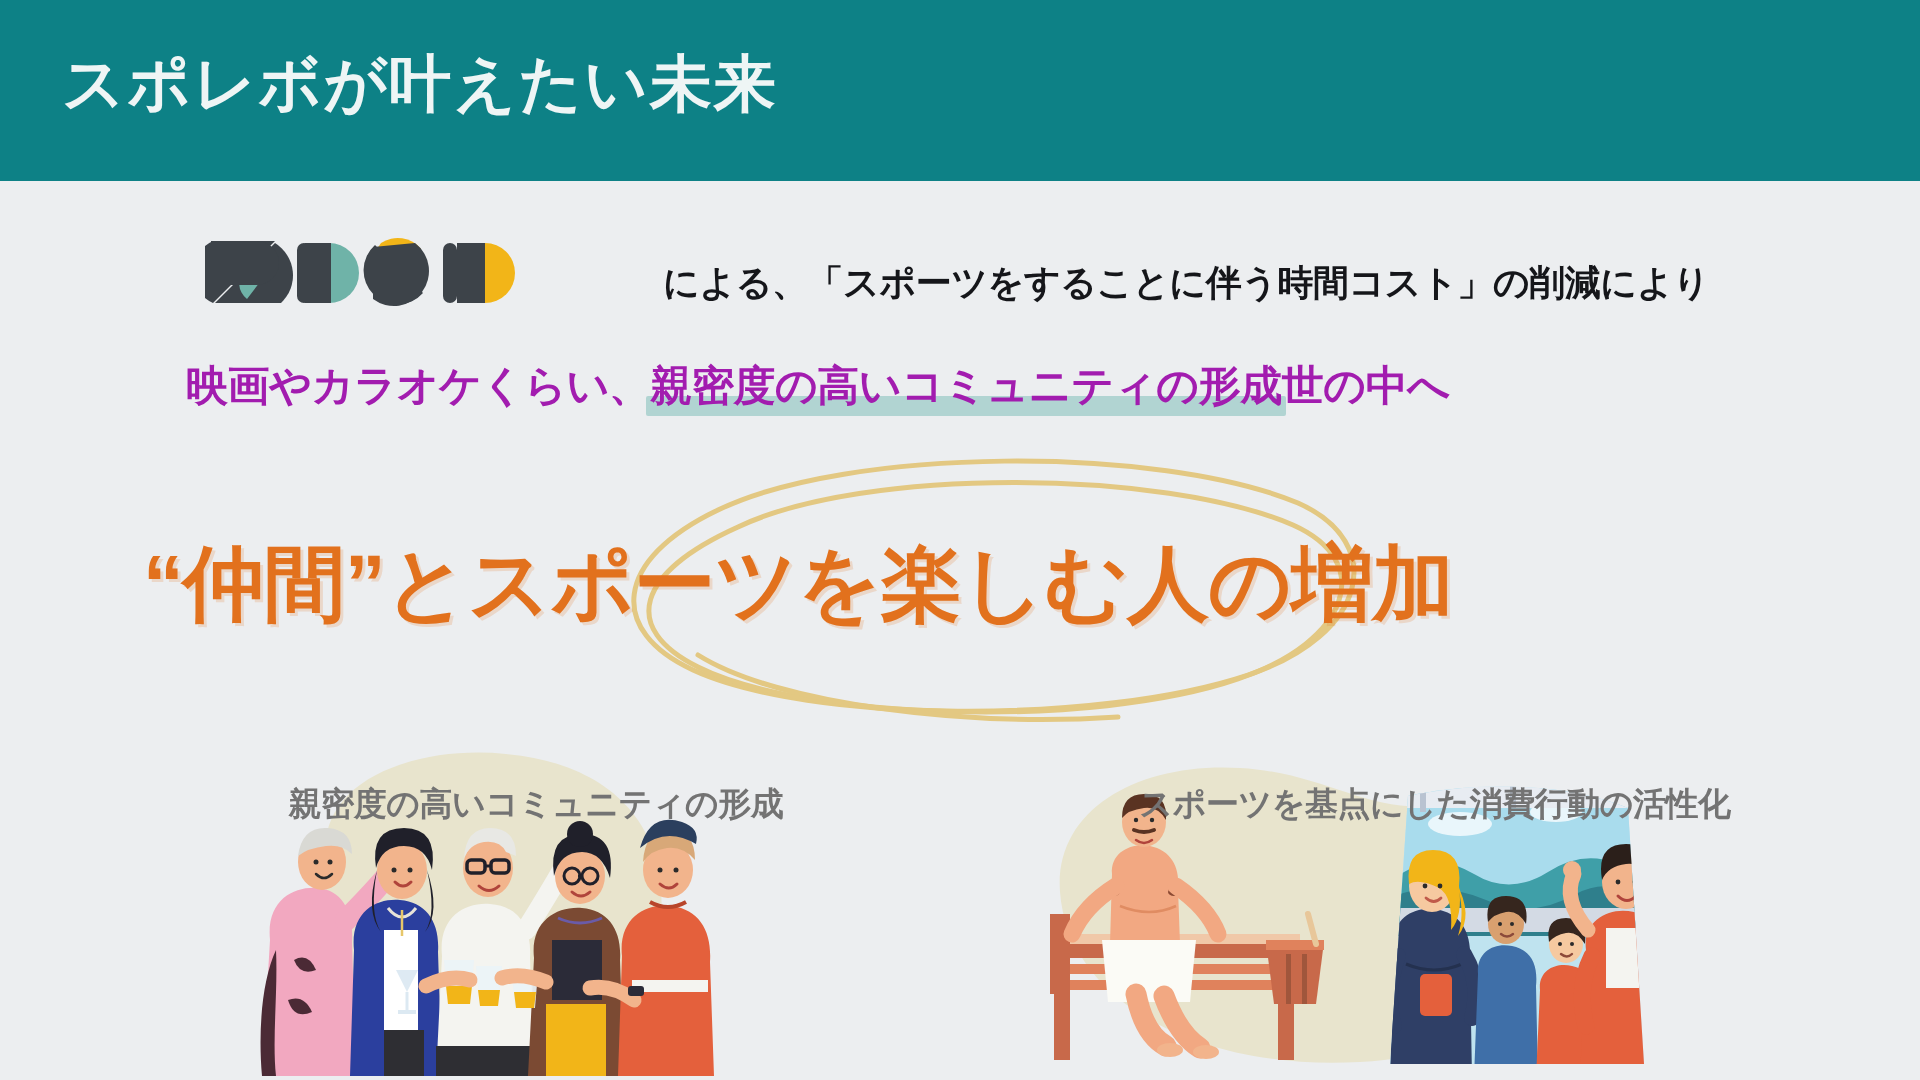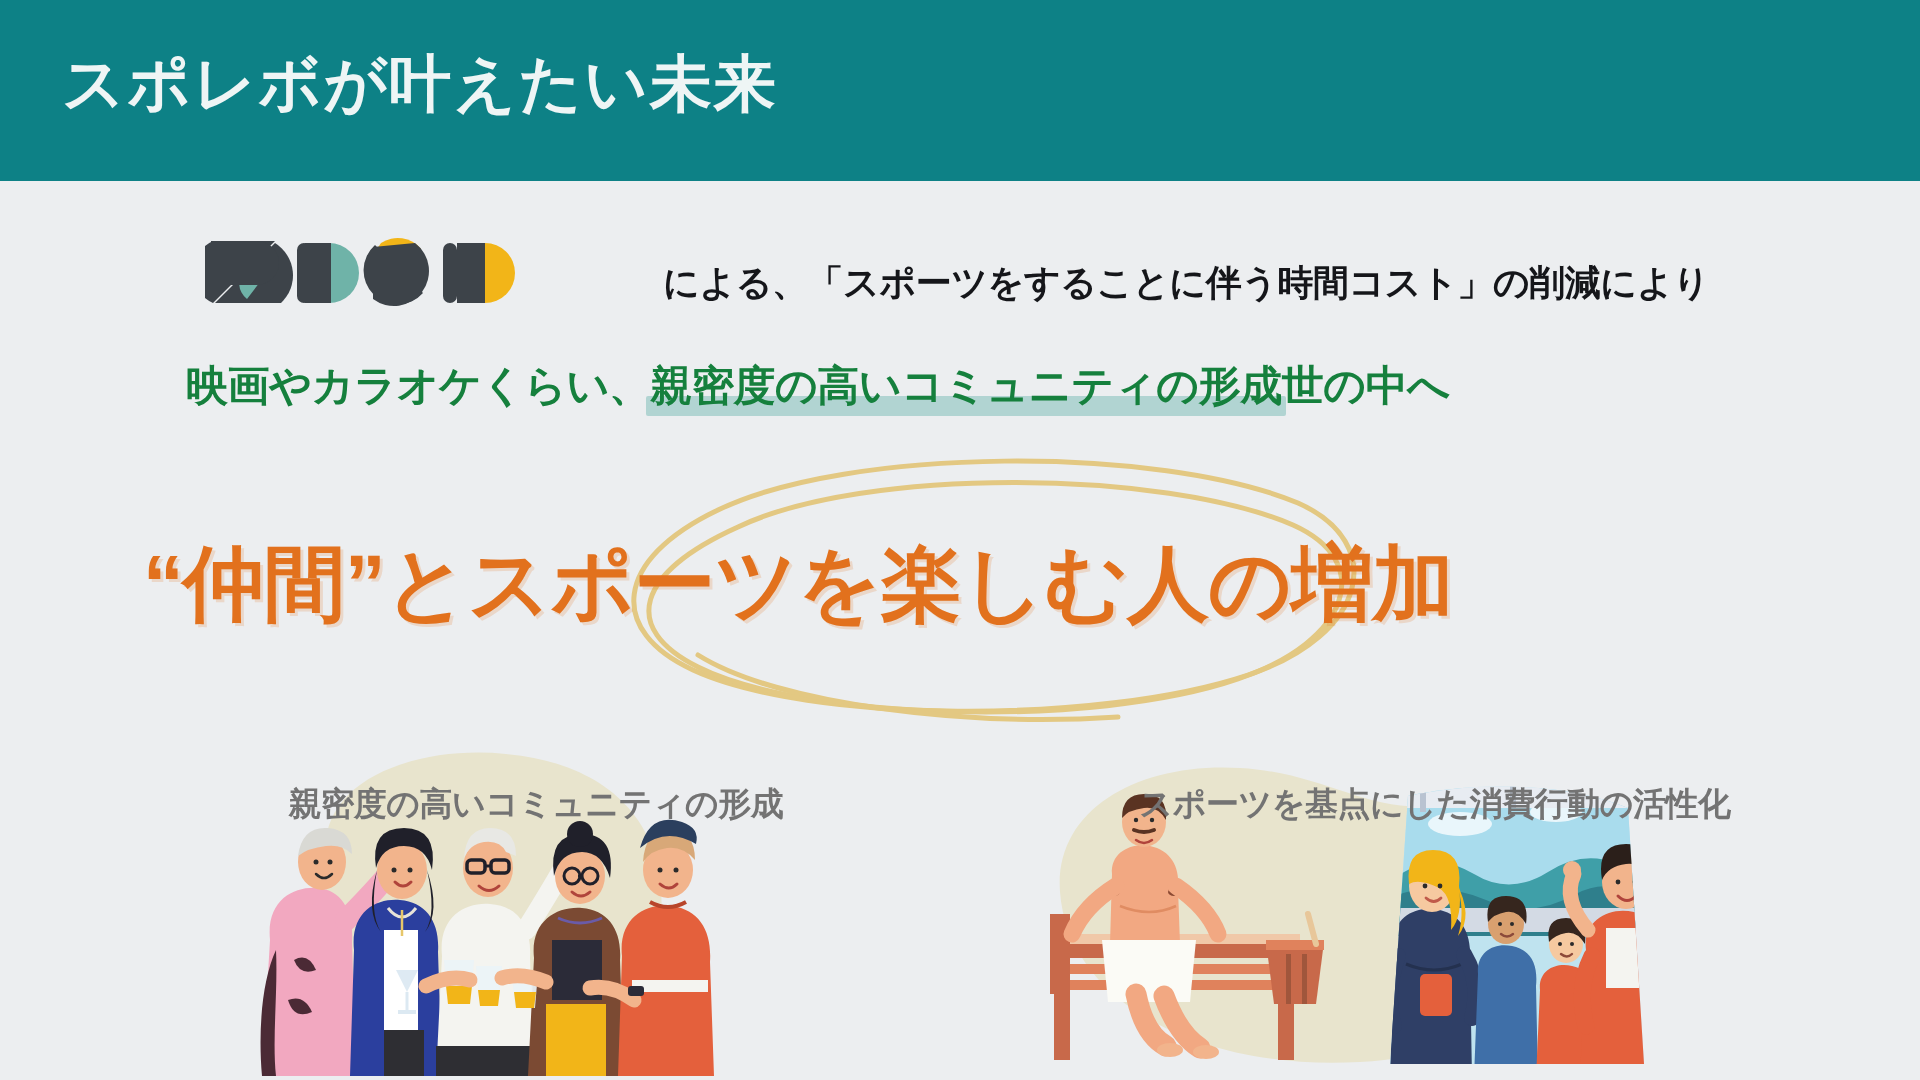--- a/index.html
+++ b/index.html
@@ -38,21 +38,21 @@
     position:absolute;left:615px;top:259px;
     font-size:36px;font-weight:bold;color:#15161a;
     white-space:nowrap;letter-spacing:-0.5px;margin-left:48px;
   }
   
   .lead-line2-wrap{
     position:absolute;left:186px;top:358px;
     white-space:nowrap;
   }
   .lead-line2{
-    font-size:42px;font-weight:bold;color:#15803d;
+    font-size:42px;font-weight:bold;color:#a21caf;
     letter-spacing:-0.5px;position:relative;z-index:2;
   }
   .hl{
     position:relative;display:inline-block;z-index:2;
   }
   .hl::after{
     content:"";position:absolute;left:-4px;right:-4px;bottom:-2px;height:20px;
     background:#a7cfcd;opacity:.85;z-index:-1;border-radius:2px;
   }
 

